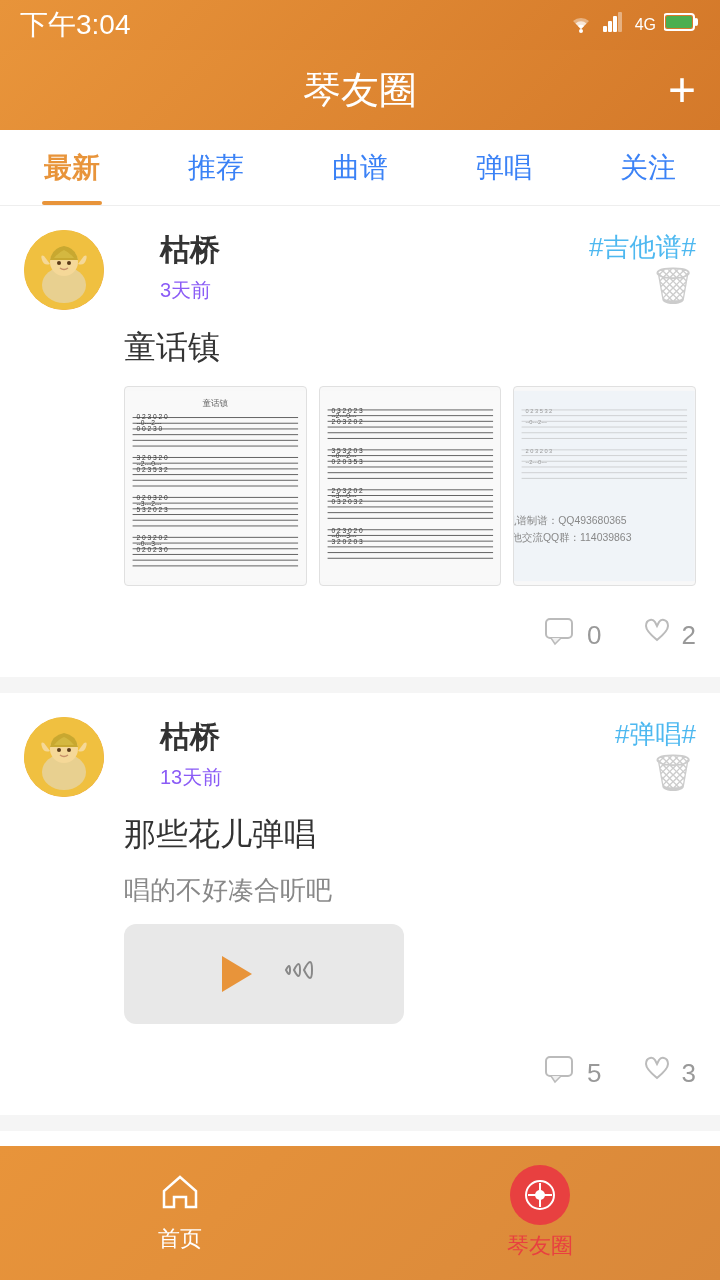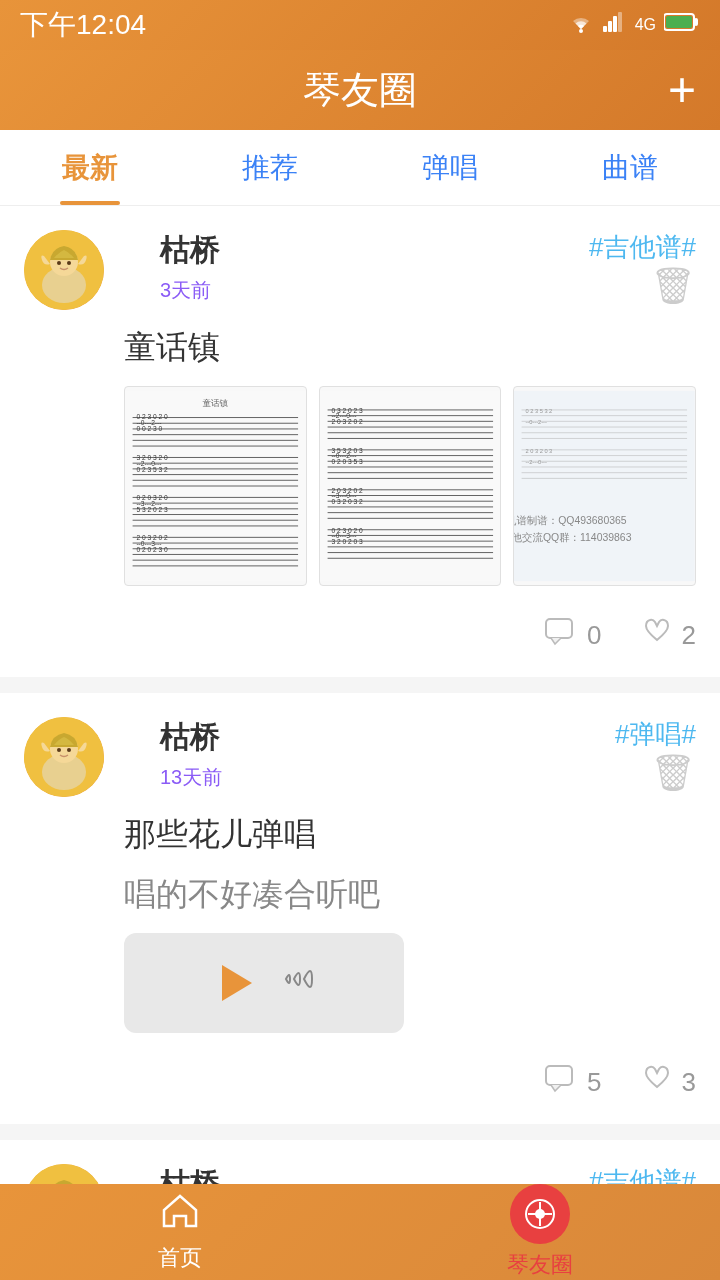--- a/index.html
+++ b/index.html
@@ -233,33 +233,33 @@
       border-bottom: 18px solid transparent;
       border-left: 30px solid #e8943a;
       margin-left: 6px;
     }
     .sound-waves {
       color: #888;
       font-size: 32px;
     }
 
     .post-subtitle {
-      font-size: 32px;
+      font-size: 26px;
       color: #888;
       margin-left: 100px;
       margin-bottom: 16px;
     }
 
     
     .bottom-nav {
       position: fixed;
       bottom: 0;
       left: 0;
       width: 720px;
-      height: 96px;
+      height: 134px;
       background: linear-gradient(135deg, #e8943a, #d9883a);
       display: flex;
       align-items: center;
     }
     .nav-item {
       flex: 1;
       display: flex;
       flex-direction: column;
       align-items: center;
       justify-content: center;
@@ -286,21 +286,21 @@
       align-items: center;
       justify-content: center;
       color: white;
       font-size: 32px;
     }
   </style>
 </head>
 <body>
 
 <div class="status-bar">
-  <span class="status-time">下午12:04</span>
+  <span class="status-time">下午3:04</span>
   <div class="status-icons">
     <span>
       <svg width="28" height="22" viewBox="0 0 28 22" fill="white">
         <path d="M14 18l3-3a4.2 4.2 0 00-6 0l3 3z"></path>
         <path d="M14 18l5.5-5.5a7.8 7.8 0 00-11 0L14 18z" opacity="0.7"></path>
         <path d="M14 18l8-8a12 12 0 00-16 0l8 8z" opacity="0.4"></path>
         <circle cx="14" cy="20" r="2" fill="white"></circle>
       </svg>
     </span>
     <span>
@@ -328,24 +328,27 @@
 </div>
 
 <div class="tabs">
   <div class="tab-item active">
     <span>最新</span>
   </div>
   <div class="tab-item">
     <span>推荐</span>
   </div>
   <div class="tab-item">
+    <span>曲谱</span>
+  </div>
+  <div class="tab-item">
     <span>弹唱</span>
   </div>
   <div class="tab-item">
-    <span>曲谱</span>
+    <span>关注</span>
   </div>
 </div>
 
 <div class="content">
 
   <div class="post-card">
     <div class="post-header">
       <div class="avatar">
         <svg viewBox="0 0 80 80" xmlns="http://www.w3.org/2000/svg">
           <circle cx="40" cy="40" r="40" fill="#f0c040"></circle>

